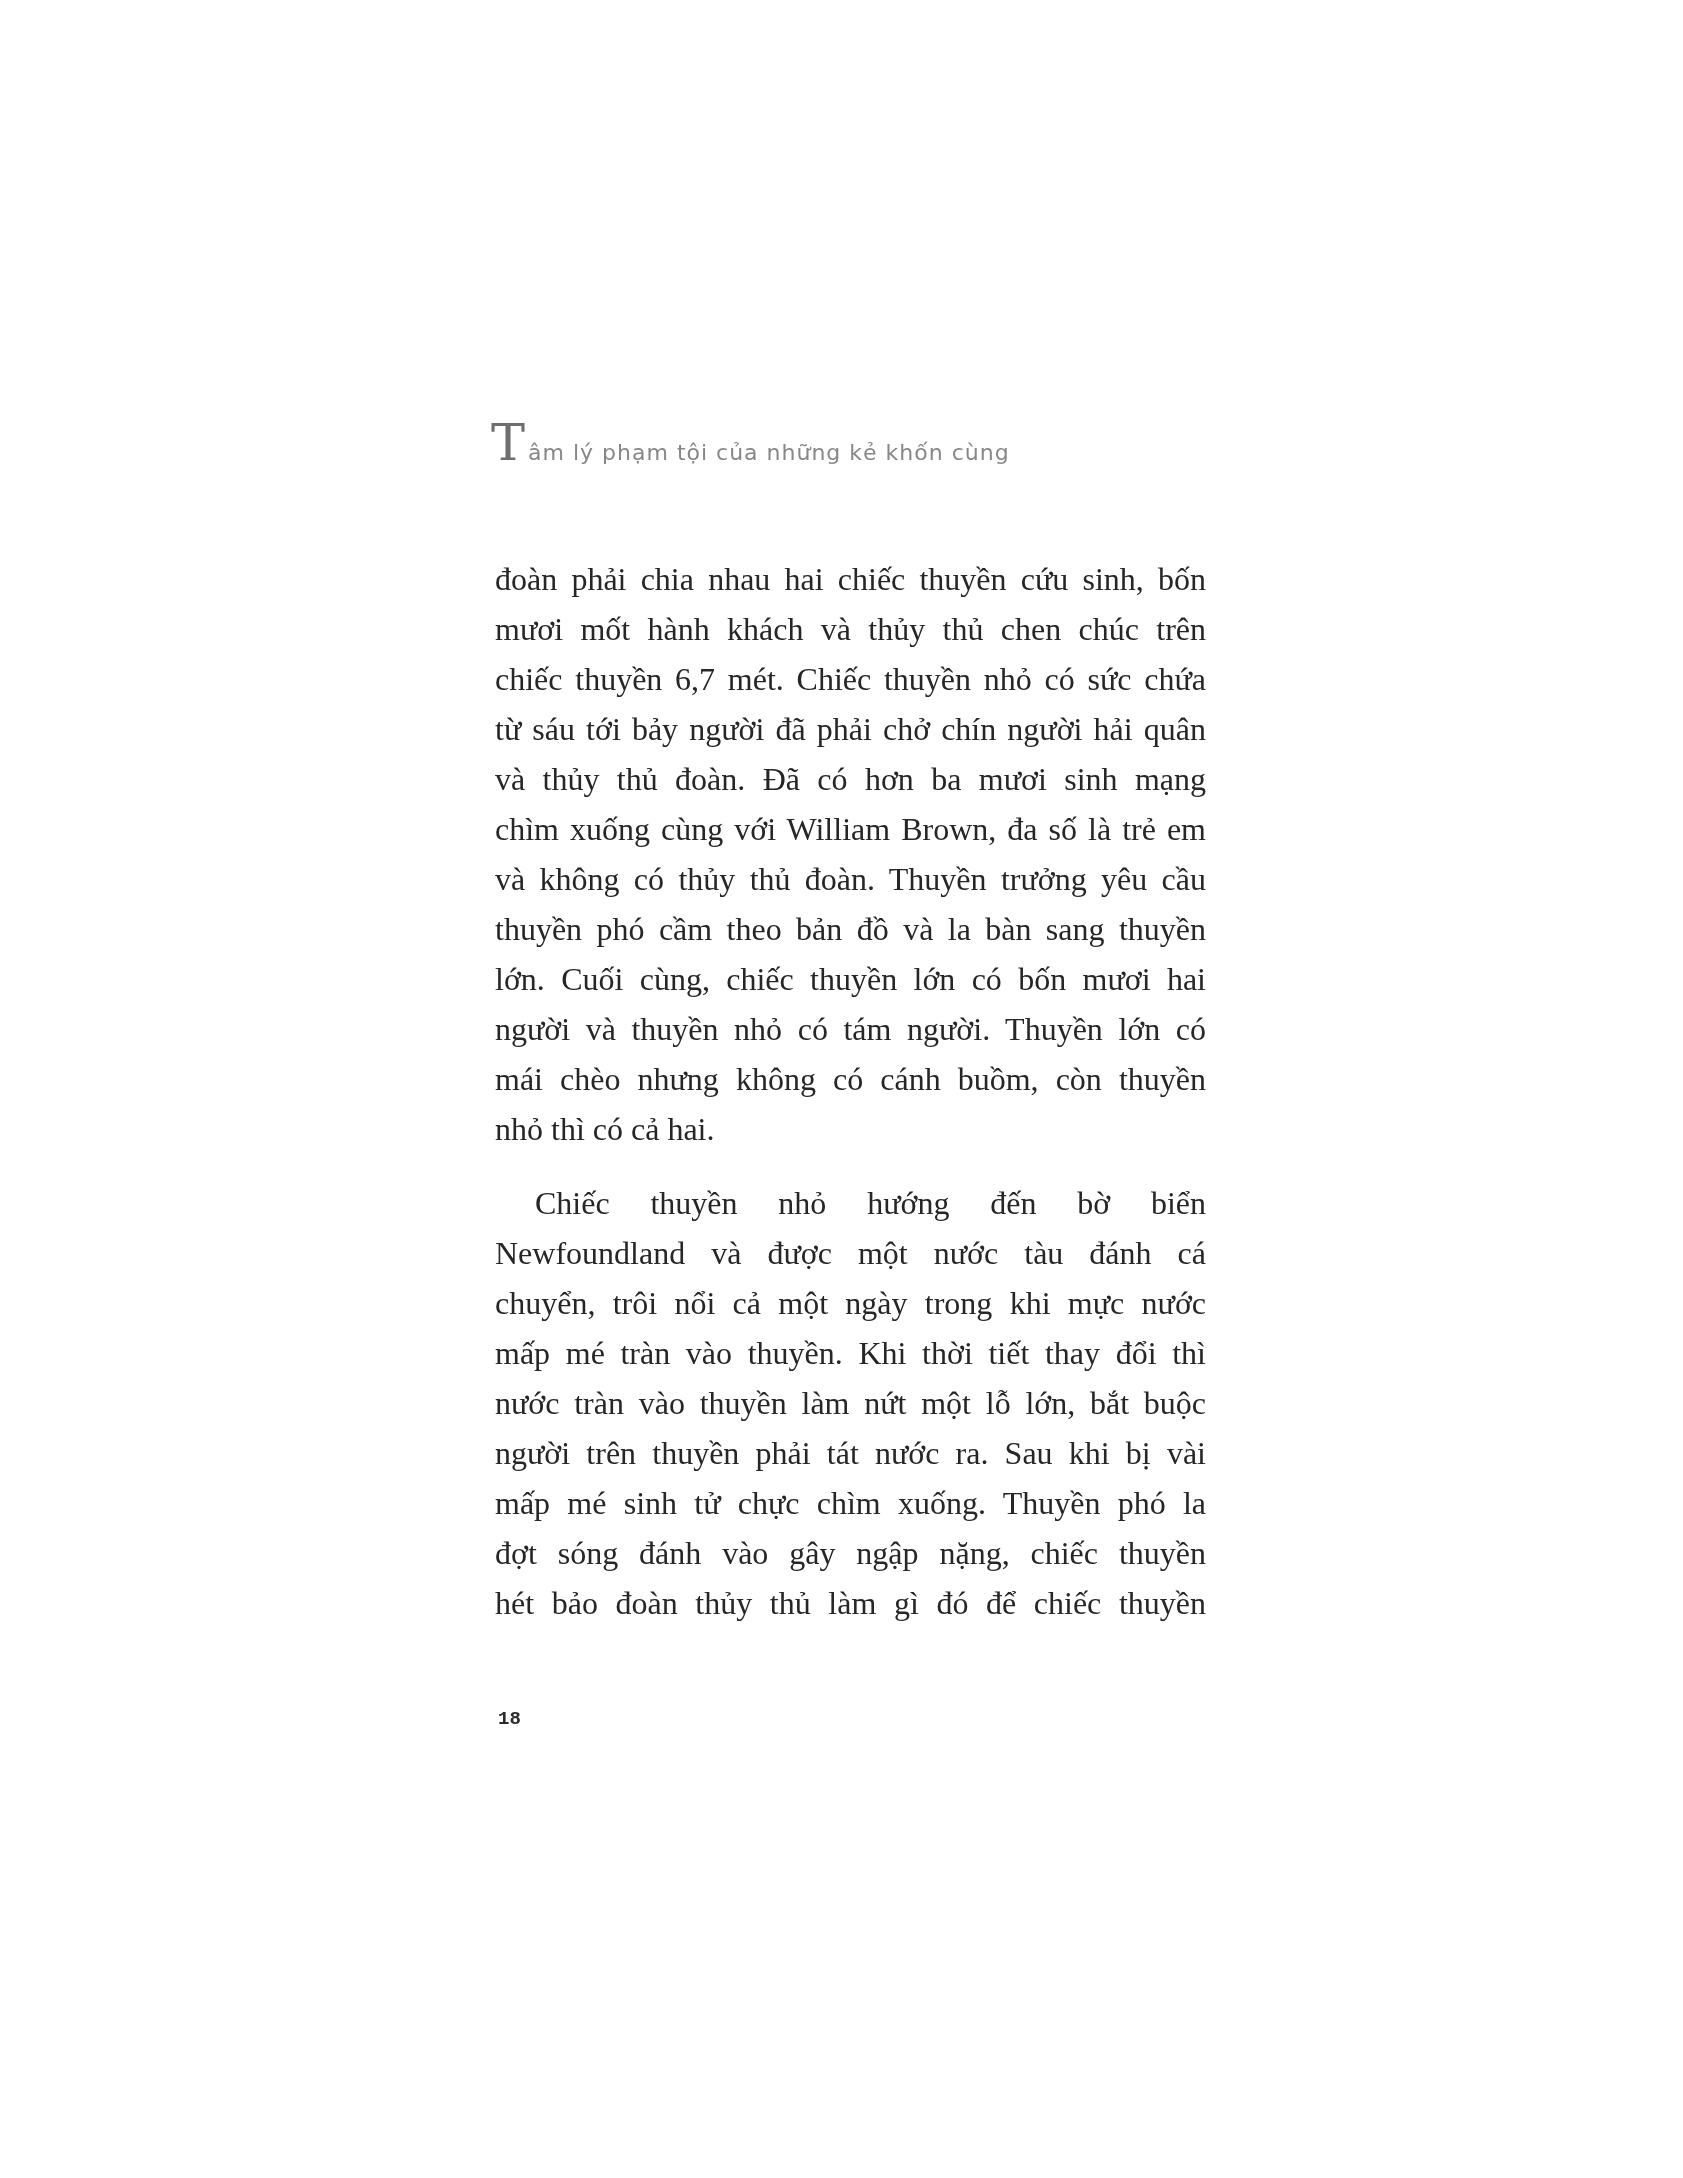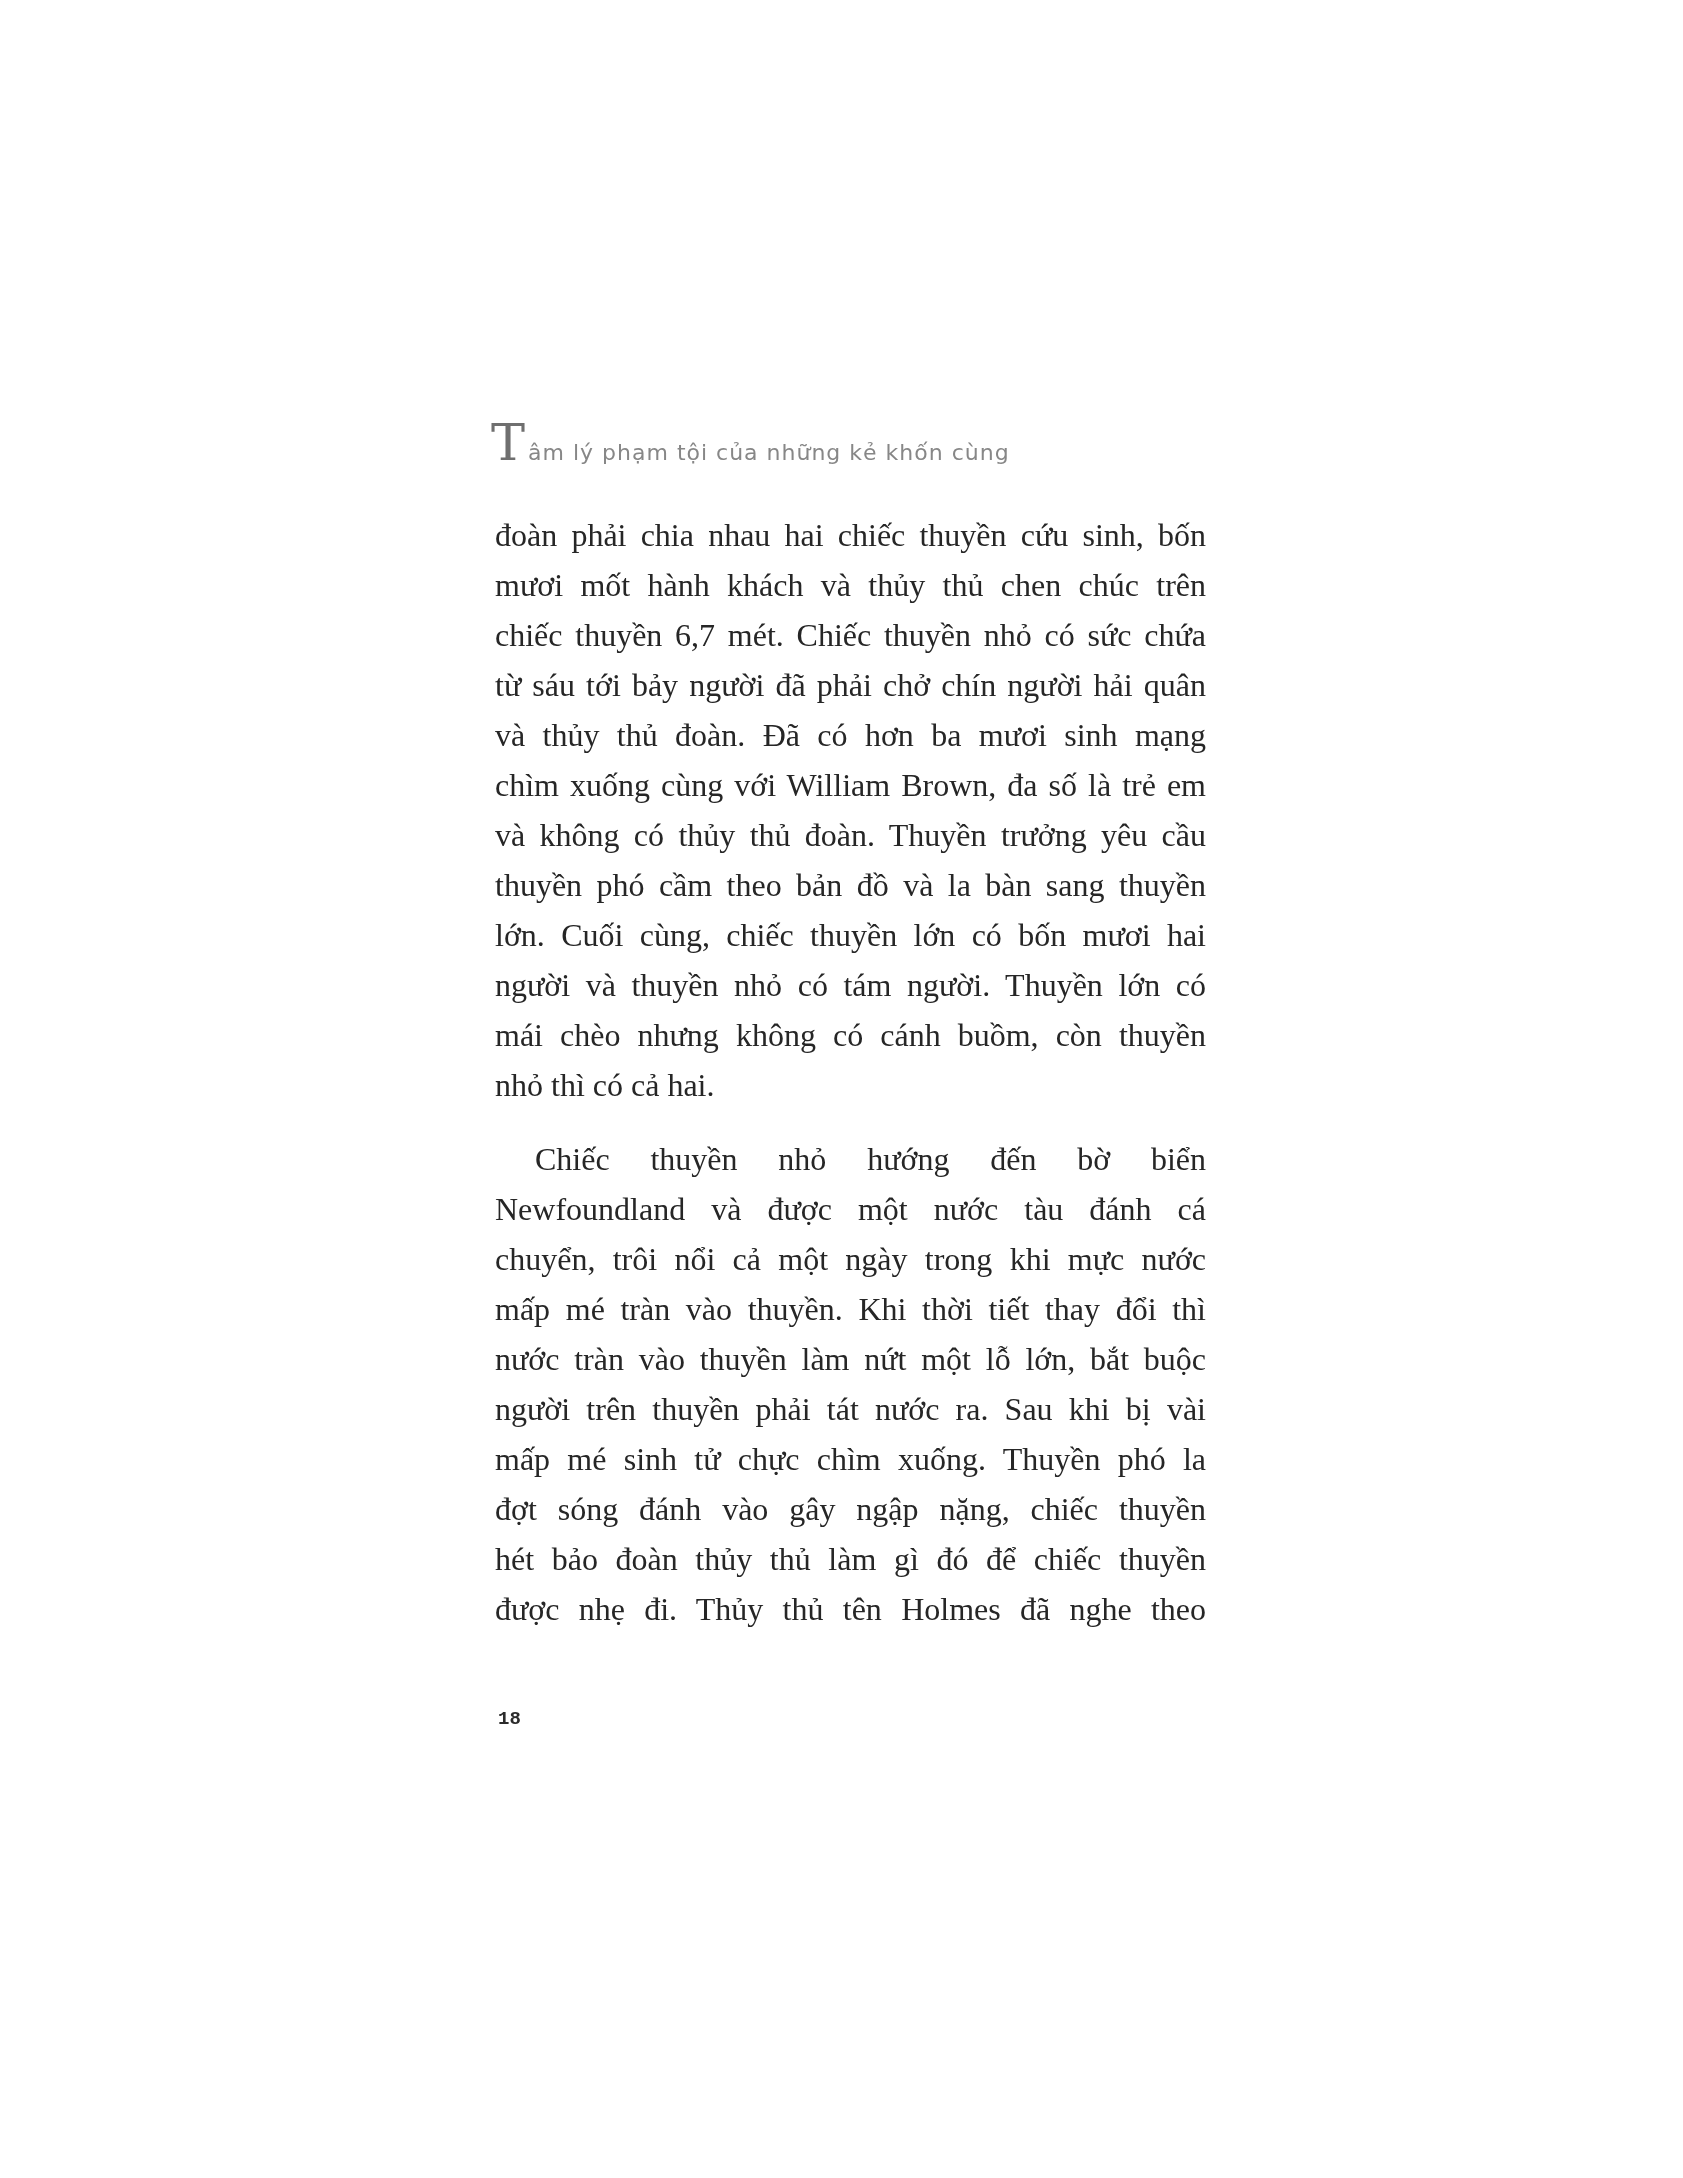--- a/index.html
+++ b/index.html
@@ -42,21 +42,21 @@
   .text-block {
     position: absolute;
     left: 495px;
     top: 510px;
     width: 711px;
     font-family: "Liberation Serif", "DejaVu Serif", serif;
     font-size: 32px;
     line-height: 50px;
     color: #262626;
   }
-  .paragraph { display: block; }
+  .paragraph { display: block; margin-top: 44px; }
   .paragraph + .paragraph { margin-top: 24px; }
   .line {
     display: block;
     height: 50px;
     overflow: hidden;
     text-align: justify;
     text-align-last: justify;
     white-space: normal;
   }
   
@@ -107,20 +107,19 @@
       <div class="paragraph">
         <div class="line first-indent">Chiếc thuyền nhỏ hướng đến bờ biển</div>
         <div class="line">Newfoundland và được một nước tàu đánh cá</div>
         <div class="line">chuyển, trôi nổi cả một ngày trong khi mực nước</div>
         <div class="line">mấp mé tràn vào thuyền. Khi thời tiết thay đổi thì</div>
         <div class="line">nước tràn vào thuyền làm nứt một lỗ lớn, bắt buộc</div>
         <div class="line">người trên thuyền phải tát nước ra. Sau khi bị vài</div>
         <div class="line">mấp mé sinh tử chực chìm xuống. Thuyền phó la</div>
         <div class="line">đợt sóng đánh vào gây ngập nặng, chiếc thuyền</div>
         <div class="line">hét bảo đoàn thủy thủ làm gì đó để chiếc thuyền</div>
-        <div class="line">được nhẹ đi. Thủy thủ tên Holmes đã nghe theo</div>
       </div>
     </div>
 
   <div class="page-number">18</div>
 
 </div>
 
 
 </body></html>

